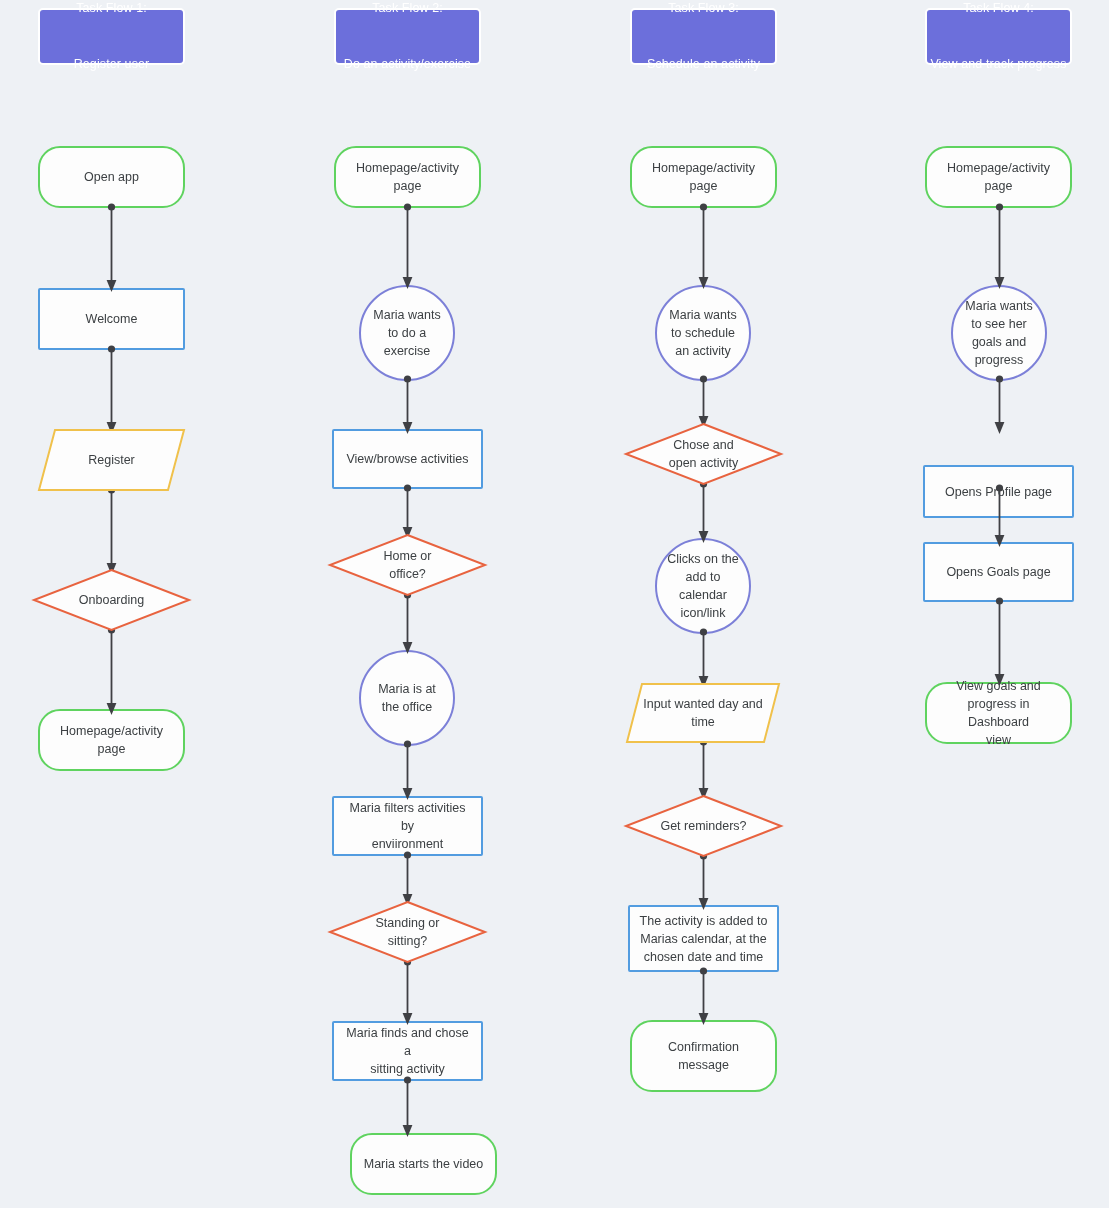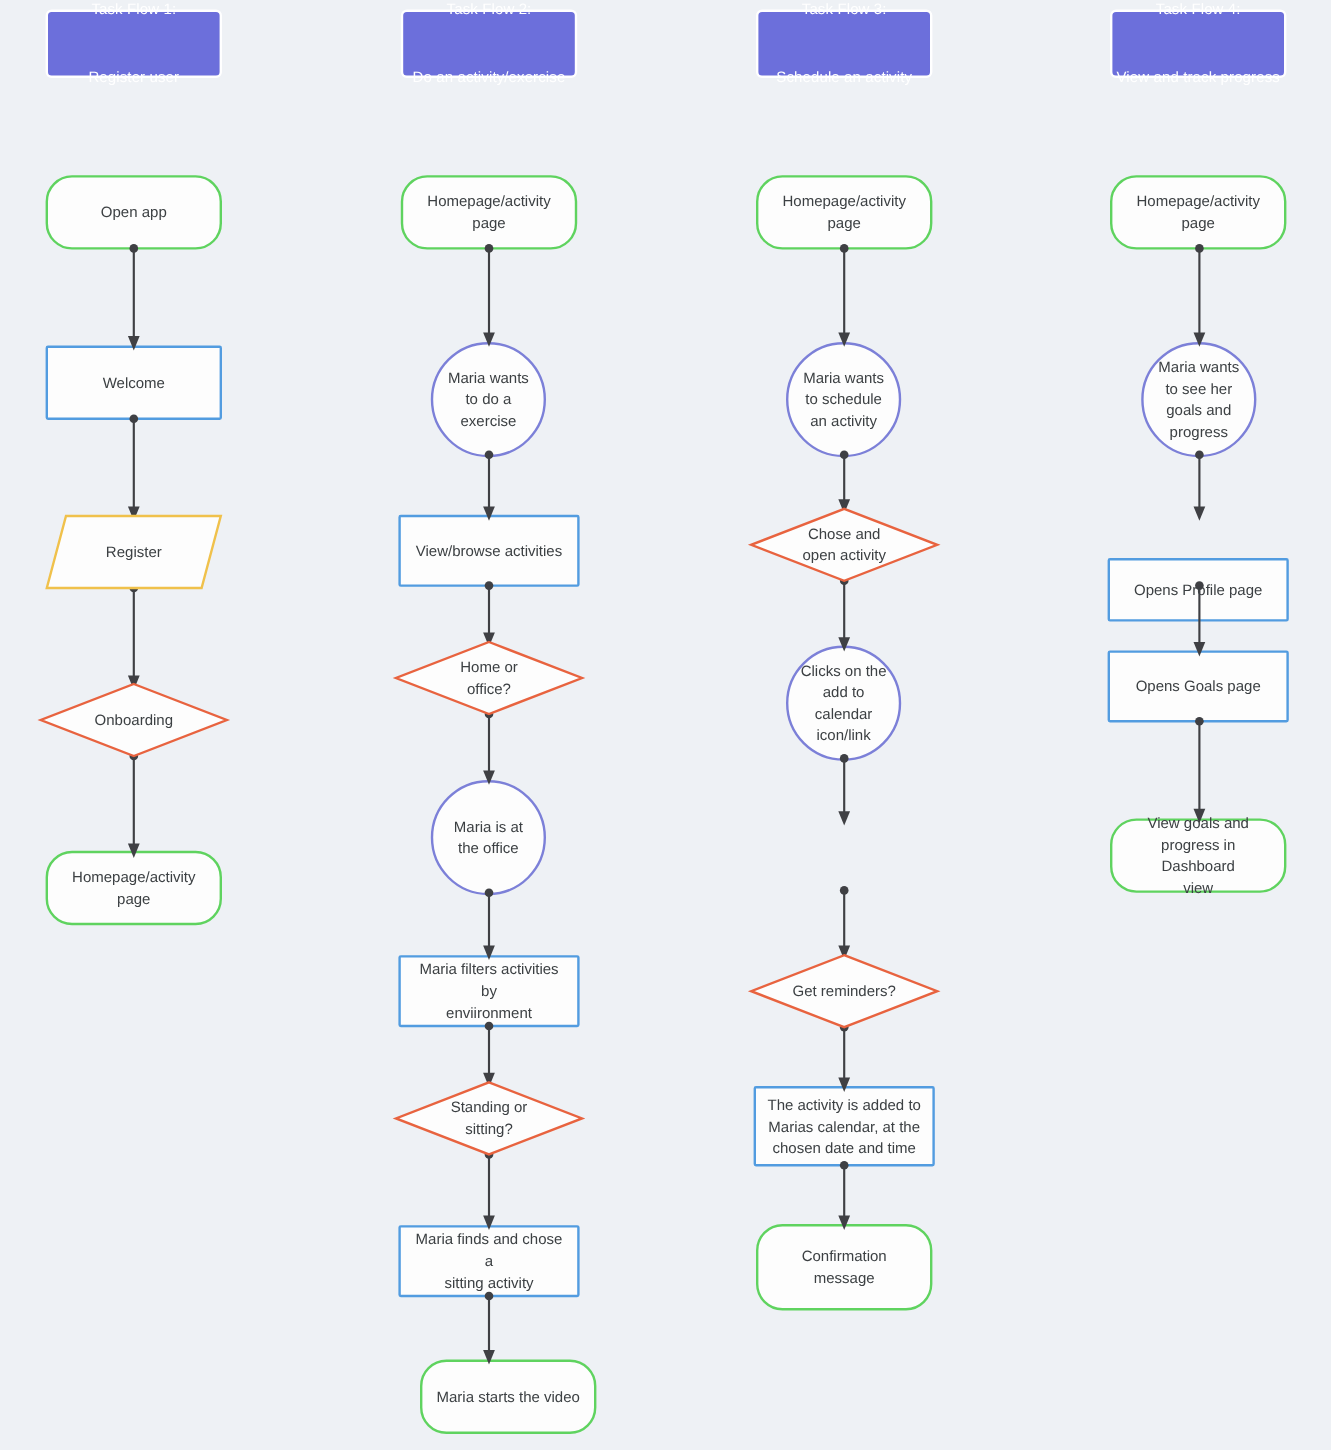--- a/index.html
+++ b/index.html
@@ -289,20 +289,27 @@
 open activity</span>
   </div>
 
   <div class="node shape-circle" style="left:655px; top:538px; width:96px; height:96px;">
     <span class="label">Clicks on the
 add to
 calendar
 icon/link</span>
   </div>
 
+  <div class="node shape-io" style="left:626px; top:683px; width:154px; height:60px;">
+    <svg class="shape-svg" viewBox="0 0 154 60" preserveAspectRatio="none">
+      <polygon points="16,1 153,1 138,59 1,59" fill="#fdfdfd" stroke="#f0c14b" stroke-width="2"></polygon>
+    </svg>
+    <span class="label">Input wanted day and
+time</span>
+  </div>
 
   <div class="node shape-decision" style="left:625px; top:795px; width:157px; height:62px;">
     <svg class="shape-svg" viewBox="0 0 157 62" preserveAspectRatio="none">
       <polygon points="78.5,1 156,31 78.5,61 1,31" fill="#fdfdfd" stroke="#e8633f" stroke-width="2"></polygon>
     </svg>
     <span class="label">Get reminders?</span>
   </div>
 
   <div class="node shape-process" style="left:628px; top:905px; width:151px; height:67px;text-align:center;">
     <span class="label">The activity is added to

